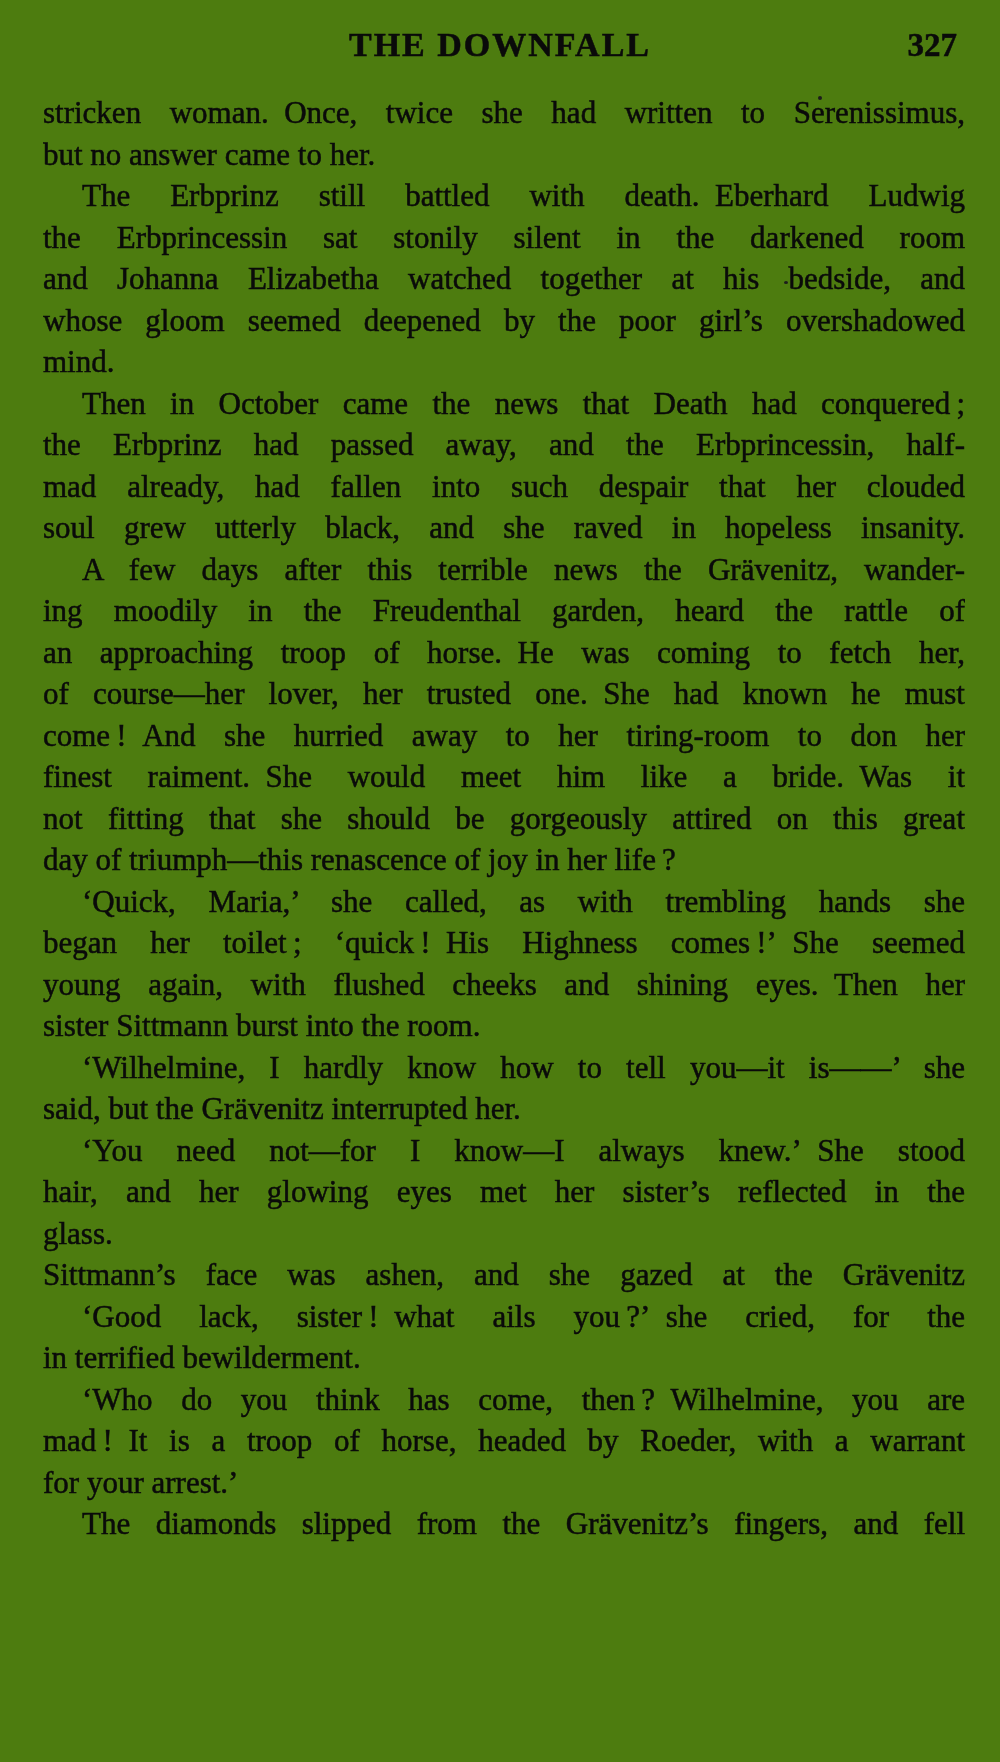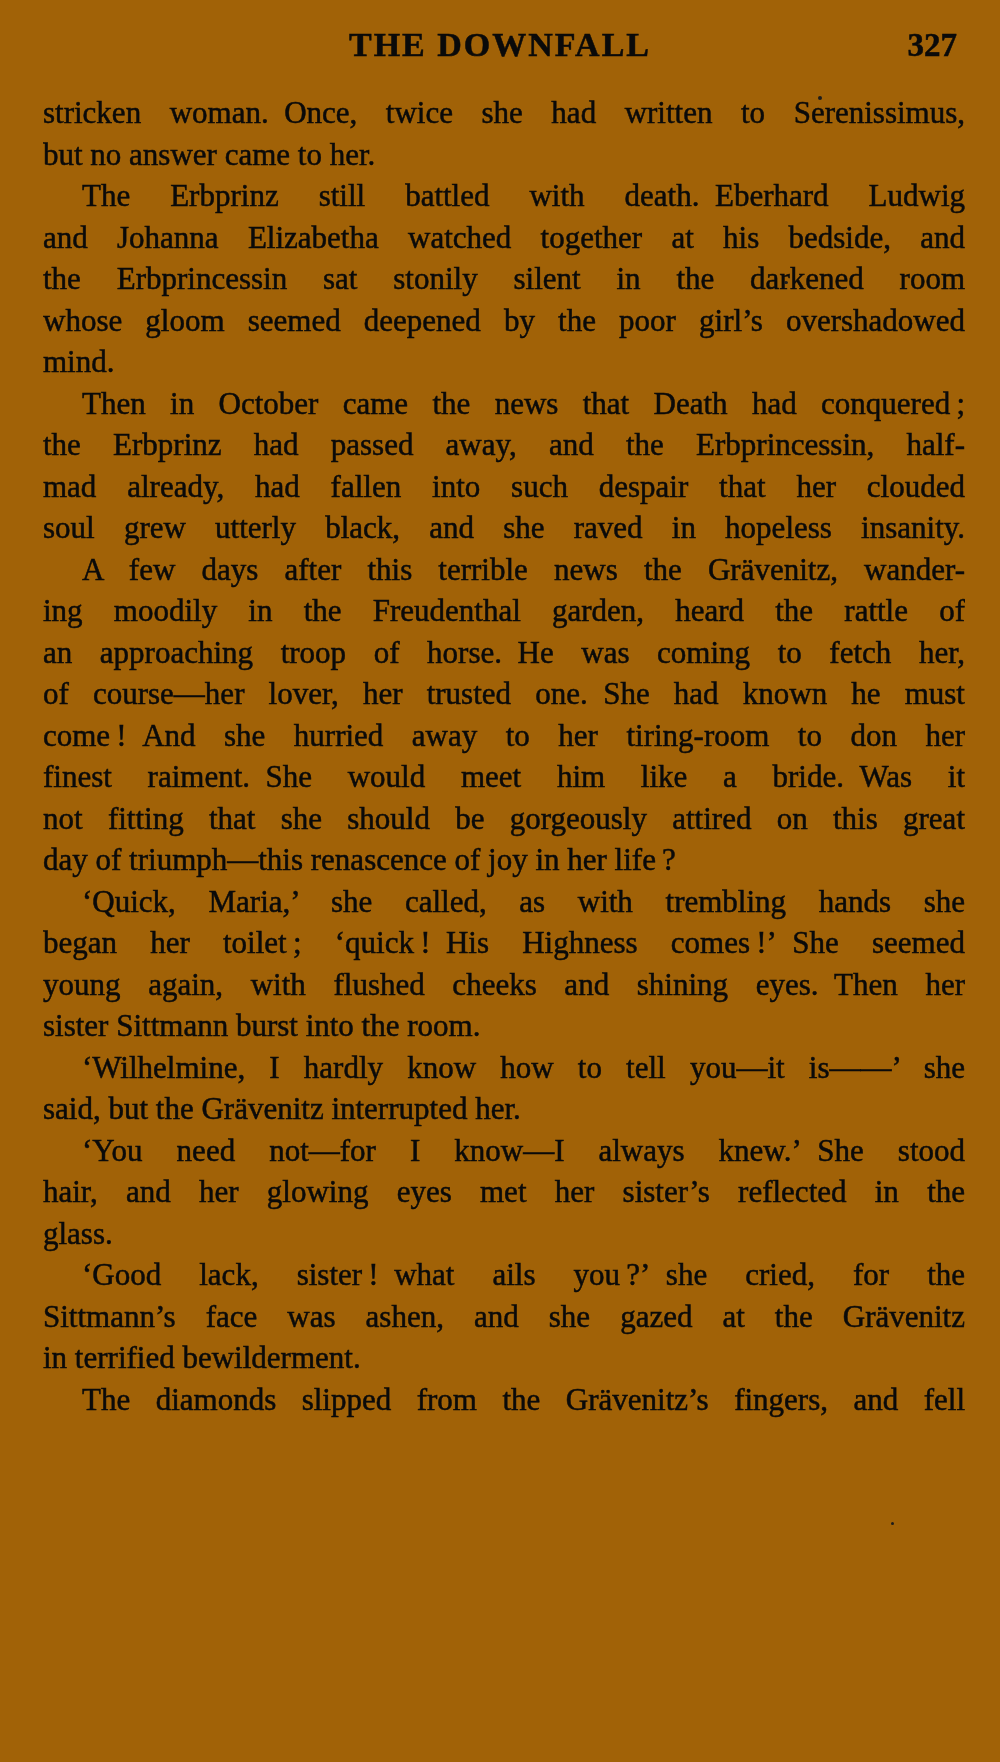--- a/index.html
+++ b/index.html
@@ -4,21 +4,21 @@
 <style>
   html, body {
     margin: 0; padding: 0;
     background: #ffffff;
     overflow: hidden;
   }
   .page {
     position: relative;
     width: 1000px;
     height: 1762px;
-    background: #a16207;
+    background: #4d7c0f;
     color: #0a0a0a;
     font-family: "Liberation Serif", "DejaVu Serif", serif;
     -webkit-text-stroke: 0.5px #0a0a0a;
   }
   .header {
     position: absolute;
     top: 26px; left: 35px; right: 35px;
     height: 46px;
   }
   .running-title {
@@ -75,22 +75,22 @@
 
   <div class="body-text">
 
     <div class="para">
       <div class="line">stricken woman. Once, twice she had written to Serenissimus,</div>
       <div class="line last">but no answer came to her.</div>
     </div>
 
     <div class="para">
       <div class="line indent">The Erbprinz still battled with death. Eberhard Ludwig</div>
+      <div class="line">the Erbprincessin sat stonily silent in the darkened room</div>
       <div class="line">and Johanna Elizabetha watched together at his bedside, and</div>
-      <div class="line">the Erbprincessin sat stonily silent in the darkened room</div>
       <div class="line">whose gloom seemed deepened by the poor girl’s overshadowed</div>
       <div class="line last">mind.</div>
     </div>
 
     <div class="para">
       <div class="line indent">Then in October came the news that Death had conquered ;</div>
       <div class="line">the Erbprinz had passed away, and the Erbprincessin, half-</div>
       <div class="line">mad already, had fallen into such despair that her clouded</div>
       <div class="line">soul grew utterly black, and she raved in hopeless insanity.</div>
     </div>
@@ -119,25 +119,30 @@
       <div class="line last">said, but the Grävenitz interrupted her.</div>
     </div>
 
     <div class="para">
       <div class="line indent">‘You need not—for I know—I always knew.’ She stood</div>
       <div class="line">hair, and her glowing eyes met her sister’s reflected in the</div>
       <div class="line last">glass.</div>
     </div>
 
     <div class="para">
+      <div class="line">Sittmann’s face was ashen, and she gazed at the Grävenitz</div>
       <div class="line indent">‘Good lack, sister ! what ails you ?’ she cried, for the</div>
-      <div class="line">Sittmann’s face was ashen, and she gazed at the Grävenitz</div>
       <div class="line last">in terrified bewilderment.</div>
     </div>
 
+    <div class="para">
+      <div class="line indent">‘Who do you think has come, then ? Wilhelmine, you are</div>
+      <div class="line">mad ! It is a troop of horse, headed by Roeder, with a warrant</div>
+      <div class="line last">for your arrest.’</div>
+    </div>
 
     <div class="para">
       <div class="line indent">The diamonds slipped from the Grävenitz’s fingers, and fell</div>
     </div>
 
   </div>
 
   <div class="speck s1"></div>
   <div class="speck s2"></div>
   <div class="speck s3"></div>

